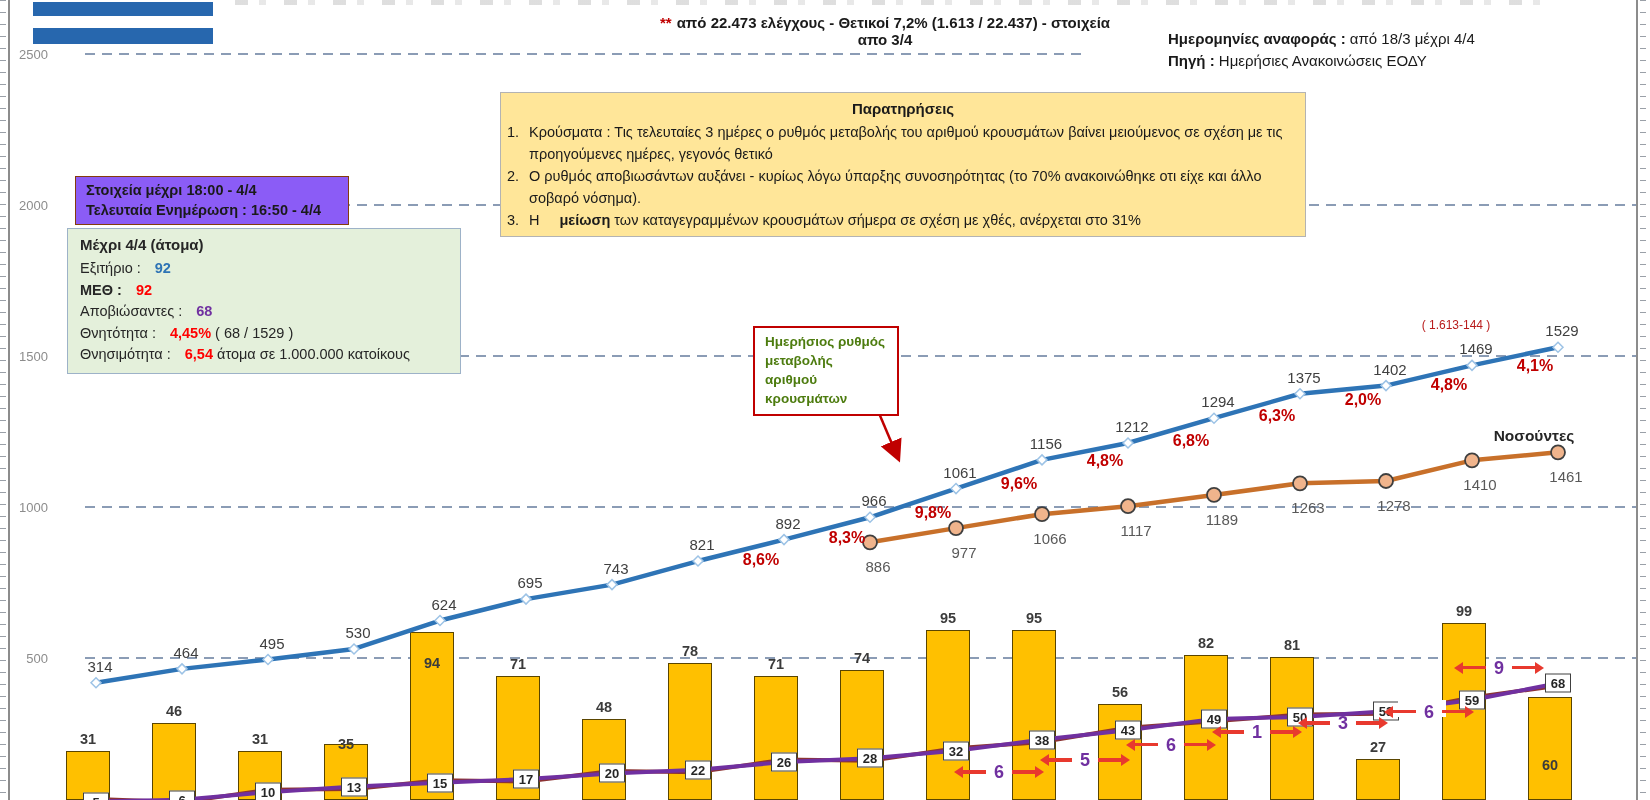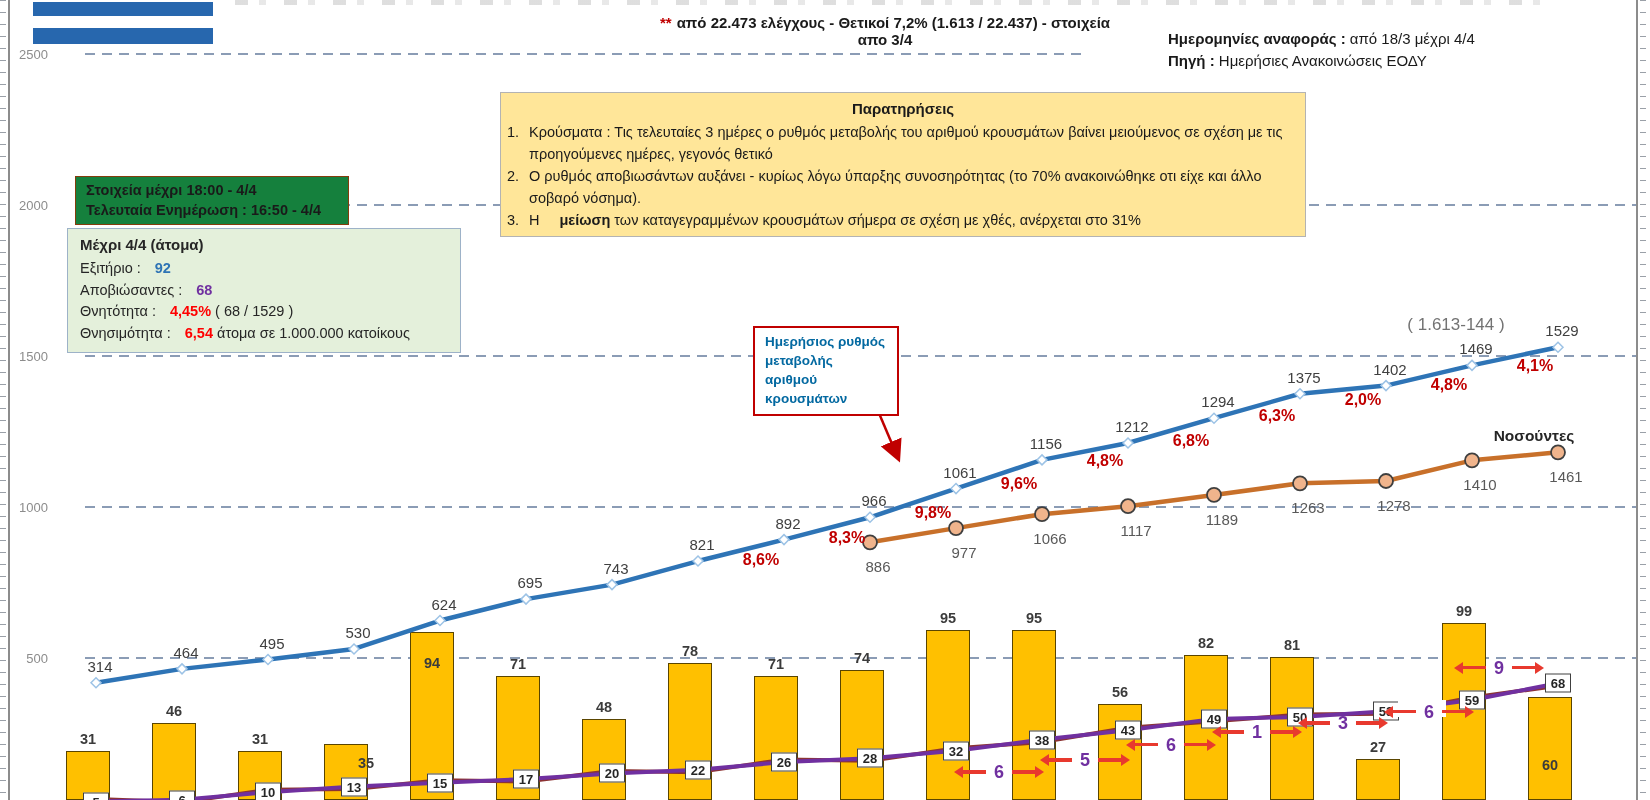--- a/index.html
+++ b/index.html
@@ -15,38 +15,38 @@
   .axisline-v{position:absolute;top:0;height:800px;width:1.5px;background:#8c8c8c;}
   .title-remnant{position:absolute;top:0;height:5px;opacity:.45;
     background:repeating-linear-gradient(90deg,rgba(110,110,110,.5) 0 13px,transparent 13px 24px,
       rgba(110,110,110,.35) 24px 31px,transparent 31px 49px);}
   .flag{position:absolute;background:#fff;}
   .flag .stripe{position:absolute;left:0;width:100%;background:#2767AE;}
   .hdr-note{position:absolute;font-size:15px;font-weight:bold;color:#1a1a1a;text-align:center;}
   .hdr-note .stars{color:#C00000;font-weight:bold;margin-right:5px;}
   .hdr-right{position:absolute;font-size:15px;color:#1a1a1a;line-height:1.45;}
   .hdr-right b{font-weight:bold;}
-  .update-box{position:absolute;background:#15803d;border:1.6px solid #843C0C;
+  .update-box{position:absolute;background:#8b5cf6;border:1.6px solid #843C0C;
     padding:4px 10px;font-size:14.5px;font-weight:bold;color:#1a1a1a;line-height:1.35;}
   .totals-box{position:absolute;background:#E4F0DB;border:1.2px solid #9DB2C8;
     padding:5px 12px 8px 12px;font-size:14.5px;line-height:1.48;}
   .totals-title{font-weight:bold;font-size:15px;margin-bottom:2px;}
   .t-row .t-val{font-weight:bold;margin-left:14px;}
   .notes-box{position:absolute;background:#FFE699;border:1.2px solid #b3b3b3;
     padding:5px 6px;font-size:14.5px;line-height:1.52;color:#1a1a1a;}
   .notes-title{text-align:center;font-weight:bold;font-size:15px;}
   .note-item{display:flex;}
   .note-num{width:22px;flex:0 0 22px;}
-  .callout{position:absolute;background:#fff;border:2px solid #C00000;color:#0369a1;
+  .callout{position:absolute;background:#fff;border:2px solid #C00000;color:#4d7c0f;
     font-size:13.5px;font-weight:bold;line-height:1.4;padding:5px 10px;}
   .bar{position:absolute;background:#FFC000;border:1.5px solid #5a4500;box-sizing:border-box;}
   .bar-lbl{font-size:14.5px;font-weight:bold;color:#3b3b3b;}
   .val-lbl{font-size:15px;color:#404040;}
   .pct-lbl{font-size:16px;font-weight:bold;color:#C00000;}
-  .corr-lbl{font-size:17px;color:#737373;}
+  .corr-lbl{font-size:12px;color:#b91c1c;}
   .pbox{position:absolute;transform:translate(-50%,-50%);background:#fff;border:1.6px solid #404040;
     font-size:13px;font-weight:bold;color:#262626;padding:1px 4px;min-width:16px;text-align:center;}
   .nos-lbl{font-size:15.5px;font-weight:bold;color:#262626;}
   .org-lbl{font-size:15px;color:#595959;}
   .inc{position:absolute;transform:translate(-50%,-50%);display:flex;align-items:center;gap:8px;}
   .inc .num{font-size:18px;font-weight:bold;color:#7030A0;line-height:1;}
   .arr{display:inline-block;width:23px;height:3.5px;background:#E8392E;position:relative;}
   .arr.left::before{content:"";position:absolute;left:-9px;top:-4.2px;
     border:6px solid transparent;border-right:9px solid #E8392E;border-left:0;}
   .arr.right::after{content:"";position:absolute;right:-9px;top:-4.2px;
@@ -142,21 +142,21 @@
       <circle cx="1386" cy="480.993" r="7" fill="#F0B48C" stroke="#3f3f3f" stroke-width="1.8"></circle>
       <circle cx="1472" cy="460.33500000000004" r="7" fill="#F0B48C" stroke="#3f3f3f" stroke-width="1.8"></circle>
       <circle cx="1558" cy="452.3535" r="7" fill="#F0B48C" stroke="#3f3f3f" stroke-width="1.8"></circle>
       <line x1="870" y1="392" x2="898" y2="458" stroke="#C00000" stroke-width="2.5" marker-end="url(#redarrow)"></line>
     </svg>
 
   <div id="label-layer">
       <div class="lbl bar-lbl" style="left: 88px; top: 739.41px;">31</div>
       <div class="lbl bar-lbl" style="left: 174px; top: 711.06px;">46</div>
       <div class="lbl bar-lbl" style="left: 260px; top: 739.41px;">31</div>
-      <div class="lbl bar-lbl" style="left: 346px; top: 763px; margin-left: 20px;">35</div>
+      <div class="lbl bar-lbl" style="left: 346px; top: 744px;">35</div>
       <div class="lbl bar-lbl" style="left: 432px; top: 663.34px;">94</div>
       <div class="lbl bar-lbl" style="left: 518px; top: 663.81px;">71</div>
       <div class="lbl bar-lbl" style="left: 604px; top: 707.28px;">48</div>
       <div class="lbl bar-lbl" style="left: 690px; top: 650.58px;">78</div>
       <div class="lbl bar-lbl" style="left: 776px; top: 663.81px;">71</div>
       <div class="lbl bar-lbl" style="left: 862px; top: 658.14px;">74</div>
       <div class="lbl bar-lbl" style="left: 948px; top: 618.45px;">95</div>
       <div class="lbl bar-lbl" style="left: 1034px; top: 618.45px;">95</div>
       <div class="lbl bar-lbl" style="left: 1120px; top: 692.16px;">56</div>
       <div class="lbl bar-lbl" style="left: 1206px; top: 643.02px;">82</div>
@@ -276,20 +276,21 @@
 
   <div class="update-box" style="left:75px;top:176px;width:252px;">
     <div>Στοιχεία μέχρι  18:00 - 4/4</div>
     <div>Τελευταία Ενημέρωση  : 16:50 - 4/4</div>
   </div>
 
   <div class="totals-box" style="left:67px;top:228px;width:368px;">
     <div class="totals-title">Μέχρι 4/4  (άτομα)</div>
     <div id="totals-rows">
         <div class="t-row"><span>Εξιτήριο :</span><span class="t-val" style="color: rgb(46, 116, 181);">92</span></div>
+        <div class="t-row"><span style="font-weight: bold;">ΜΕΘ :</span><span class="t-val" style="color: rgb(255, 0, 0);">92</span></div>
         <div class="t-row"><span>Αποβιώσαντες :</span><span class="t-val" style="color: rgb(112, 48, 160);">68</span></div>
         <div class="t-row"><span>Θνητότητα :</span><span class="t-val" style="color: rgb(255, 0, 0);">4,45%</span><span>  ( 68 / 1529 )</span></div>
         <div class="t-row"><span>Θνησιμότητα :</span><span class="t-val" style="color: rgb(255, 0, 0);">6,54</span><span> άτομα σε 1.000.000 κατοίκους</span></div>
       </div>
   </div>
 
   <div class="notes-box" style="left:500px;top:92px;width:792px;">
     <div class="notes-title">Παρατηρήσεις</div>
     <div id="notes-items">
         <div class="note-item">

